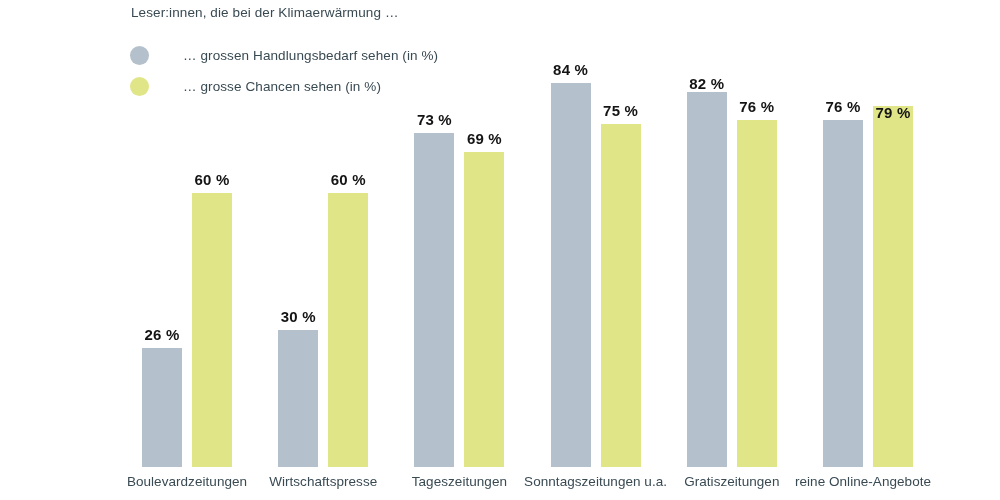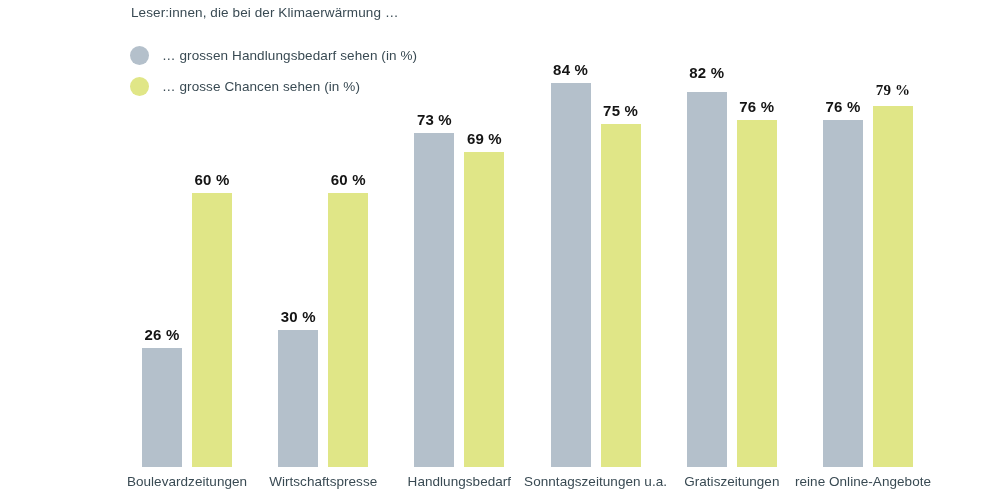--- a/index.html
+++ b/index.html
@@ -38,20 +38,21 @@
   .legend {
     position: absolute;
     left: 106px;
     top: 44px;
   }
   .legend-row {
     display: flex;
     align-items: center;
     height: 22px;
     margin-bottom: 9px;
+    gap: 21px;
   }
   .legend-swatch {
     width: 19px;
     height: 19px;
     border-radius: 50%;
     flex: 0 0 auto;
   }
   .legend-label {
     margin-left: 13px;
     font-size: 13.5px;
@@ -159,49 +160,49 @@
       <div class="group" style="left: 390.4px; padding-left: 44px;">
         <div class="bar-slot left">
           <div class="bar series-0" style="height: 333.61px; background: rgb(180, 192, 203);"></div>
           <div class="bar-value" style="bottom: 338.61px;">73 %</div>
         </div>
         <div class="bar-slot right">
           <div class="bar series-1" style="height: 315.33px; background: rgb(224, 230, 135);"></div>
           <div class="bar-value" style="bottom: 320.33px;">69 %</div>
         </div>
       </div>
-      <div class="cat-label" style="left: 315.4px;">Handlungsbedarf</div>
+      <div class="cat-label" style="left: 315.4px;">Tageszeitungen</div>
       <div class="group" style="left: 526.6px;">
         <div class="bar-slot left">
           <div class="bar series-0" style="height: 383.88px; background: rgb(180, 192, 203);"></div>
           <div class="bar-value" style="bottom: 388.88px;">84 %</div>
         </div>
         <div class="bar-slot right">
           <div class="bar series-1" style="height: 342.75px; background: rgb(224, 230, 135);"></div>
           <div class="bar-value" style="bottom: 347.75px;">75 %</div>
         </div>
       </div>
       <div class="cat-label" style="left: 451.6px;">Sonntagszeitungen u.a.</div>
       <div class="group" style="left: 662.8px;">
         <div class="bar-slot left">
           <div class="bar series-0" style="height: 374.74px; background: rgb(180, 192, 203);"></div>
-          <div class="bar-value" style="bottom: 386px;">82 %</div>
+          <div class="bar-value" style="bottom: 375px;">82 %</div>
         </div>
         <div class="bar-slot right">
           <div class="bar series-1" style="height: 347.32px; background: rgb(224, 230, 135);"></div>
           <div class="bar-value" style="bottom: 352.32px;">76 %</div>
         </div>
       </div>
       <div class="cat-label" style="left: 587.8px;">Gratiszeitungen</div>
       <div class="group" style="left: 799px;">
         <div class="bar-slot left">
           <div class="bar series-0" style="height: 347.32px; background: rgb(180, 192, 203);"></div>
           <div class="bar-value" style="bottom: 352.32px;">76 %</div>
         </div>
         <div class="bar-slot right">
           <div class="bar series-1" style="height: 361.03px; background: rgb(224, 230, 135);"></div>
-          <div class="bar-value" style="bottom: 368px; font-family: Liberation Serif, serif;">79 %</div>
+          <div class="bar-value" style="bottom: 346px;">79 %</div>
         </div>
       </div>
       <div class="cat-label" style="left: 719px;">reine Online-Angebote</div>
     </div>
 
 </div>
 
 </body></html>

